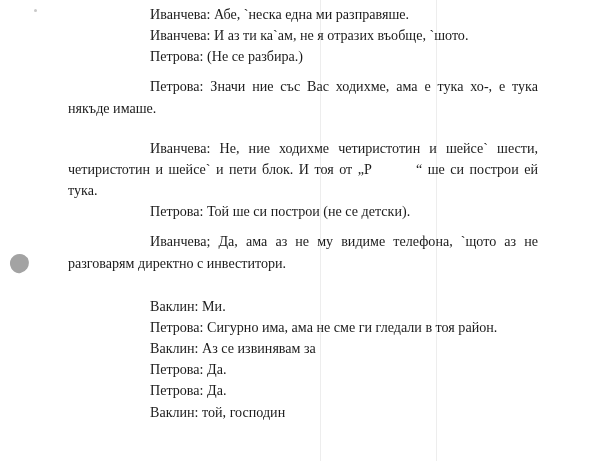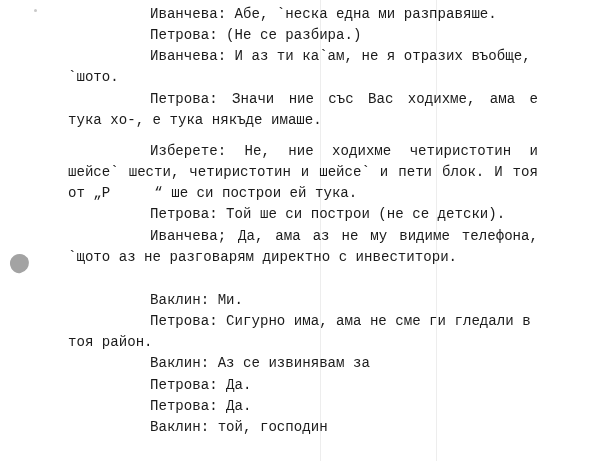--- a/index.html
+++ b/index.html
@@ -70,29 +70,29 @@
   p.para {
     margin: 0;
     padding: 0;
     font-size: 14.1px;
     line-height: 21.15px;
     text-indent: 82px;     
     text-align: justify;
     -webkit-hyphens: none;
     hyphens: none;
     white-space: pre-wrap;
-    font-family: Liberation Mono, monospace;
   }
   
   p.para.single {
     text-align: left;
   }
   
   p.para.wrap {
     text-align: justify;
+    margin-top: 9px;
   }
 
   
   .gap-1 { height: 10px; }
   .gap-2 { height: 11px; }
 
   
   .top-pad { height: 4px; }
 
   .redact-space { display: inline-block; width: 44px; }
@@ -105,27 +105,27 @@
   <div class="scanline l1"></div>
   <div class="scanline l2"></div>
   <div class="speck"></div>
   <div class="blob"></div>
 
   <div id="body">
 
     <div class="top-pad"></div>
 
     <p class="para single">Иванчева: Абе, `неска една ми разправяше.</p>
+    <p class="para single">Иванчева: И аз ти ка`ам, не я отразих въобще, `шото.</p>
     <p class="para single">Петрова: (Не се разбира.)</p>
-    <p class="para single">Иванчева: И аз ти ка`ам, не я отразих въобще, `шото.</p>
     <p class="para wrap">Петрова: Значи ние със Вас ходихме, ама е тука хо-, е тука някъде имаше.</p>
 
     <div class="gap-1"></div>
 
-    <p class="para wrap"><span>Изберете: Не, ние ходихме четиристотин и шейсе` шести, четиристотин и шейсе` и пети блок. И тоя от „Р</span><span class="redact-space"></span><span>“ ше си построи ей тука.</span></p>
+    <p class="para wrap"><span>Иванчева: Не, ние ходихме четиристотин и шейсе` шести, четиристотин и шейсе` и пети блок. И тоя от „Р</span><span class="redact-space"></span><span>“ ше си построи ей тука.</span></p>
 
     <p class="para single">Петрова: Той ше си построи (не се детски).</p>
     <p class="para wrap">Иванчева; Да, ама аз не му видиме телефона, `щото аз не разговарям директно с инвеститори.</p>
 
     <div class="gap-2"></div>
 
 
     <div class="gap-2"></div>
 
     <p class="para single">Ваклин: Ми.</p>

